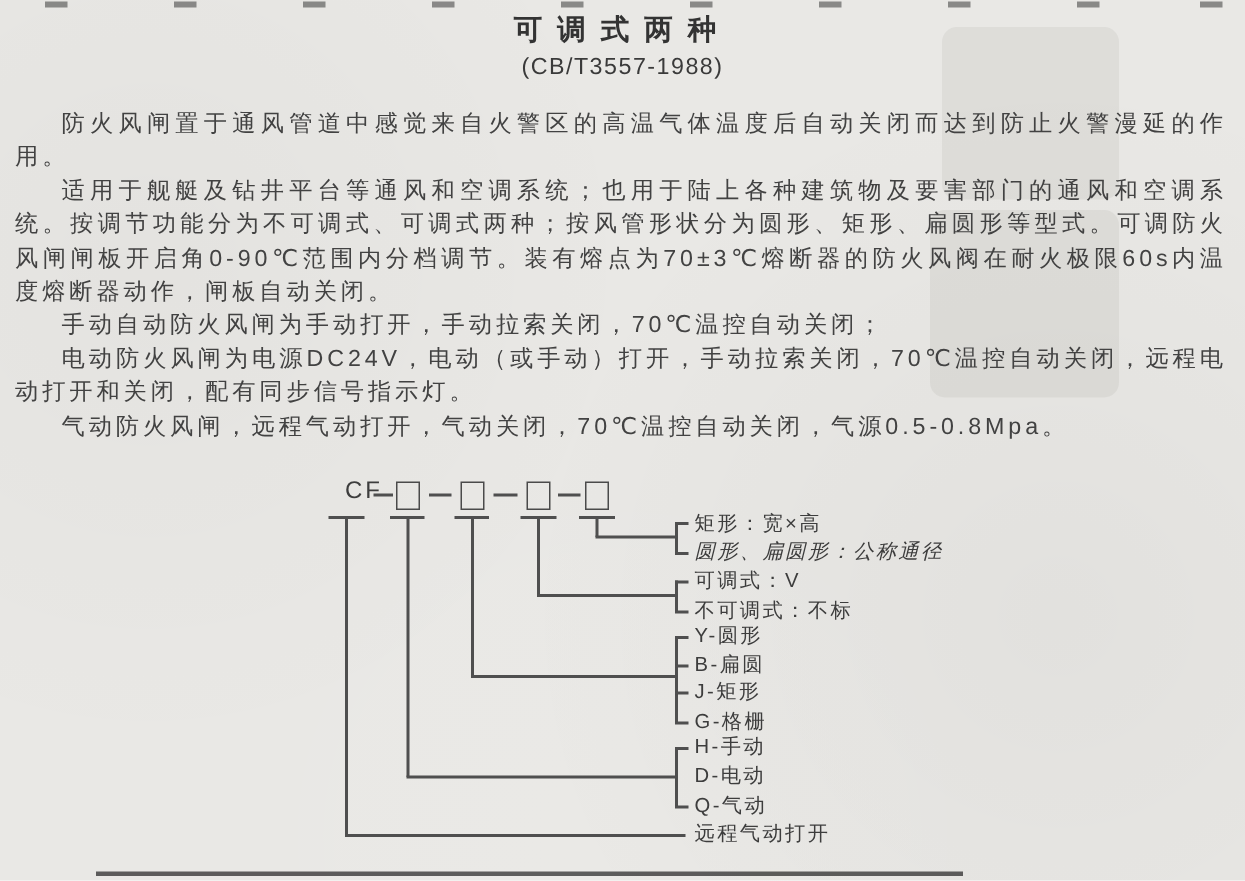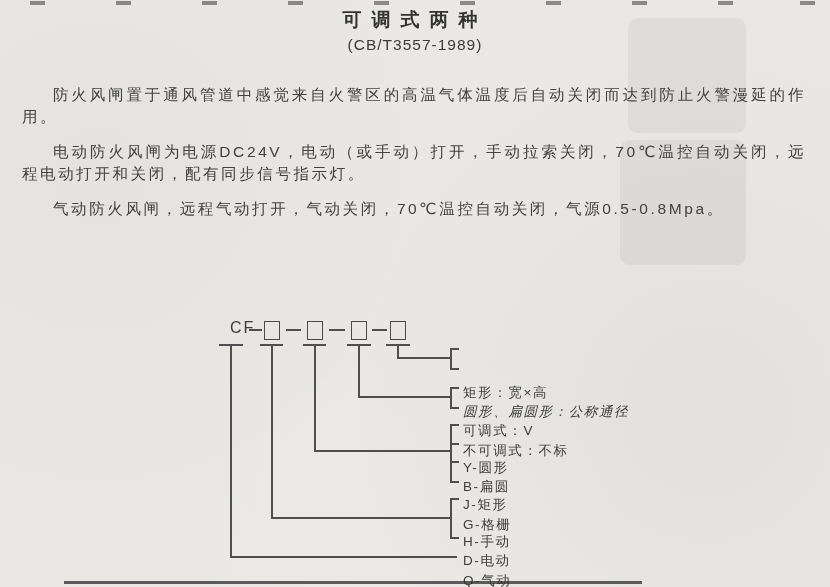--- a/index.html
+++ b/index.html
@@ -19,40 +19,40 @@
     letter-spacing:10px;color:#333;
   }
   .subtitle{
     position:absolute;top:36px;left:0;width:100%;
     text-align:center;font-size:15.5px;letter-spacing:1px;color:#3a3a3a;
   }
   .textblock{
     position:absolute;top:72px;left:10px;width:808px;
   }
   .para{
-    margin:12px;text-indent:2em;text-align:justify;
+    margin:0;text-indent:2em;text-align:justify;
     font-size:15.5px;line-height:22.4px;letter-spacing:2.6px;
     color:#424242;
   }
   
   .diagram{position:absolute;left:0;top:0;width:830px;height:587px;pointer-events:none;}
   .code-prefix{
     position:absolute;left:230px;top:319px;
     font-size:16px;letter-spacing:2px;color:#3d3d3d;
   }
   .code-box{
     position:absolute;top:321px;width:14px;height:17px;
     border:1.6px solid #4a4a4a;background:transparent;
   }
   .hline,.vline{position:absolute;background:#4f4f4f;}
   .hline{height:1.8px;}
   .vline{width:1.8px;}
   .dlabel{
     position:absolute;left:463px;
-    font-size:13.5px;letter-spacing:1.6px;color:#3d3d3d;white-space:nowrap;margin-top:44px;
+    font-size:13.5px;letter-spacing:1.6px;color:#3d3d3d;white-space:nowrap;
   }
   
   .edge-mark{position:absolute;top:1px;height:4px;width:15px;background:#3a3a3a;opacity:.55;}
   .bottom-streak{position:absolute;left:64px;top:581px;width:578px;height:3px;background:#2c2c2c;opacity:.75;}
   .watermark{position:absolute;background:rgba(110,110,104,0.09);border-radius:10px;}
 </style>
 </head>
 <body>
 
 <div class="page">
@@ -65,24 +65,26 @@
   <div class="edge-mark" style="left:460px"></div>
   <div class="edge-mark" style="left:546px"></div>
   <div class="edge-mark" style="left:632px"></div>
   <div class="edge-mark" style="left:718px"></div>
   <div class="edge-mark" style="left:800px"></div>
 
   <div class="watermark" style="left:628px;top:18px;width:118px;height:115px;"></div>
   <div class="watermark" style="left:620px;top:140px;width:126px;height:125px;"></div>
 
   <div class="title">可调式两种</div>
-  <div class="subtitle">(CB/T3557-1989)</div>
+  <div class="subtitle">(CB/T3557-1988)</div>
 
   <div class="textblock">
     <p class="para">防火风闸置于通风管道中感觉来自火警区的高温气体温度后自动关闭而达到防止火警漫延的作用。</p>
+    <p class="para">适用于舰艇及钻井平台等通风和空调系统；也用于陆上各种建筑物及要害部门的通风和空调系统。按调节功能分为不可调式、可调式两种；按风管形状分为圆形、矩形、扁圆形等型式。可调防火风闸闸板开启角0-90℃范围内分档调节。装有熔点为70±3℃熔断器的防火风阀在耐火极限60s内温度熔断器动作，闸板自动关闭。</p>
+    <p class="para">手动自动防火风闸为手动打开，手动拉索关闭，70℃温控自动关闭；</p>
     <p class="para">电动防火风闸为电源DC24V，电动（或手动）打开，手动拉索关闭，70℃温控自动关闭，远程电动打开和关闭，配有同步信号指示灯。</p>
     <p class="para">气动防火风闸，远程气动打开，气动关闭，70℃温控自动关闭，气源0.5-0.8Mpa。</p>
   </div>
 
   <div class="diagram">
 
     <span class="code-prefix">CF</span>
     <div class="hline" style="left:249px;top:329px;width:13px;"></div>
     <div class="code-box" style="left:264px;"></div>
     <div class="hline" style="left:286px;top:329px;width:15px;"></div>

